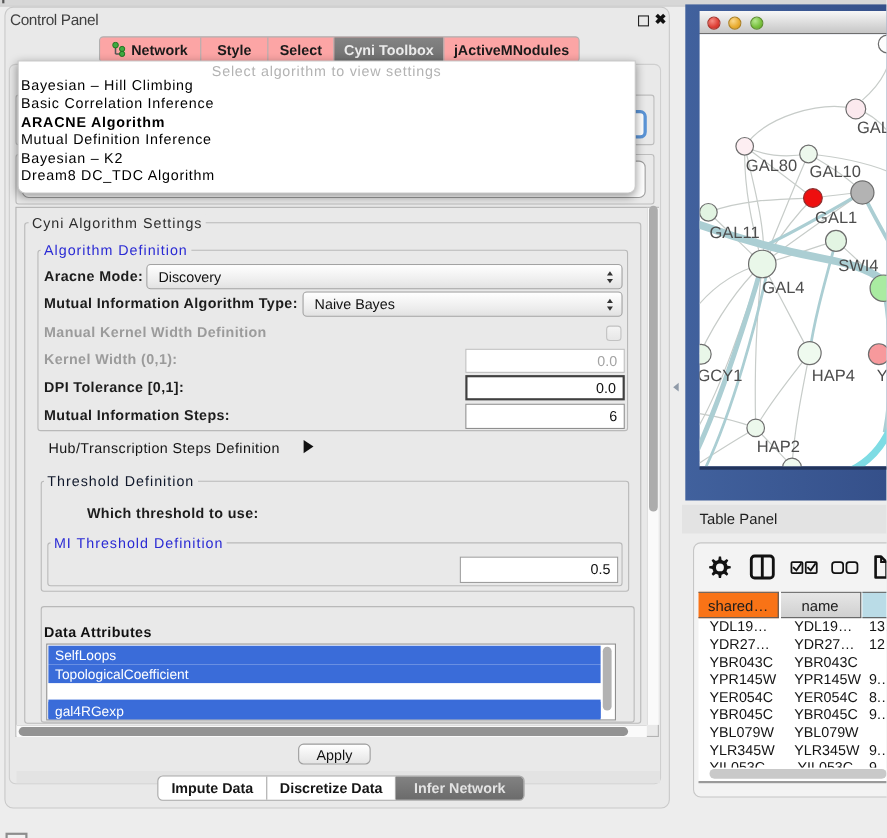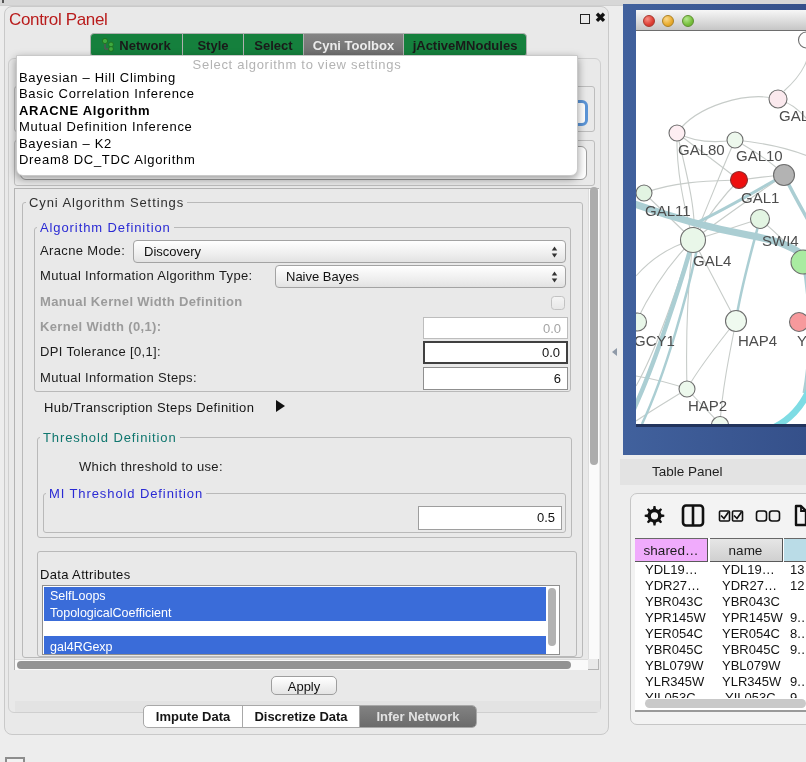--- a/index.html
+++ b/index.html
@@ -5,25 +5,25 @@
 * { margin:0; padding:0; box-sizing:border-box; }
 html,body { width:806px; height:762px; overflow:hidden; background:#ededed;
   font-family:"Liberation Sans", sans-serif; }
 .abs { position:absolute; }
 #stage { position:relative; width:806px; height:762px; }
 
 #topstrip { left:0; top:0; width:806px; height:6px; background:#d7d7d7; border-bottom:1px solid #cfcfcf; }
 
 #cpwin { left:4px; top:6px; width:605px; height:729px; background:#e9e9e9;
   border:1px solid #c9c9c9; border-radius:8px; }
-#cptitle { left:9px; top:10px; font-size:17px; color:#b91c1c; letter-spacing:-0.35px; }
+#cptitle { left:9px; top:10px; font-size:14px; color:#404040; letter-spacing:-0.35px; }
 #btnfloat { left:580px; top:14px; width:9.5px; height:9.5px; border:1.5px solid #222; }
 #btnclose { left:595px; top:10px; font-size:13px; font-weight:bold; color:#111; }
 
-#tabs { left:90px; top:33px; width:437px; height:24px; background:#15803d;
+#tabs { left:90px; top:33px; width:437px; height:24px; background:#fca5a5;
   border:1px solid #b0b0b0; border-radius:4px; display:flex; font-size:13px; font-weight:bold; color:#1a1a1a;justify-content:center; }
 #tabs .seg { display:flex; align-items:center; justify-content:center; border-right:1px solid #b0b0b0; height:100%; }
 #tabs .seg:last-child { border-right:none; }
 #tabs .sel { background:linear-gradient(#848484,#6f6f6f); color:#ececec; }
 
 #inner { left:8px; top:58px; width:593px; height:655px; background:#e9e9e9;
   border:1px solid #cfcfcf; border-radius:6px; }
 
 #box1 { left:14px; top:86px; width:581px; height:46px; border:1px solid #bdbdbd; border-radius:3px; }
 #combo0 { left:20px; top:100px; width:568px; height:26px; background:#fff; border:3px solid #5b94d6; border-radius:6px; }
@@ -32,21 +32,21 @@
 
 #scrollarea { left:14px; top:188px; width:585px; height:482px; background:#e9e9e9;
   border:1px solid #b3b3b3; }
 #vsb { left:588px; top:189px; width:11px; height:470px; background:#fafafa; border-left:1px solid #dcdcdc; }
 #vsbthumb { left:590px; top:187px; width:8px; height:278px; background:#acacac; border-radius:4px; }
 #hsb { left:15px; top:659px; width:573px; height:11px; background:#fafafa; border-top:1px solid #dcdcdc; }
 #hsbthumb { left:17px; top:661px; width:554px; height:8px; background:#939393; border-radius:4px; }
 
 .group { border:1px solid #b9b9b9; border-radius:3px; }
 .gtitle { position:absolute; background:#e9e9e9; padding:0 3px; font-size:13px; letter-spacing:0.9px; }
-.lbl { position:absolute; font-size:13px; font-weight:normal; color:#1c1c1c; letter-spacing:0.35px;text-align:right; }
+.lbl { position:absolute; font-size:13px; font-weight:bold; color:#1c1c1c; letter-spacing:0.35px;text-align:right; }
 .dlbl { position:absolute; font-size:13px; font-weight:bold; color:#9b9b9b; letter-spacing:0.35px; }
 .combo { position:absolute; background:linear-gradient(#ffffff,#ececec 70%,#e2e2e2); border:1px solid #a3a3a3;
   border-radius:4px; font-size:13px; color:#111; }
 .combo .ct { position:absolute; left:10px; top:3px; }
 .combo .ar { position:absolute; right:7px; top:4px; width:7px; height:14px; }
 .tf { position:absolute; background:#fff; border:1px solid #8f8f8f; font-size:13px; color:#111;
   text-align:right; padding:3px 6px 0 0; }
 
 #datalist { left:42px; top:585px; width:518px; height:70px; background:#fff; border:1px solid #8f8f8f; overflow:hidden; }
 .lrow { position:absolute; left:1px; width:502px; height:17px; background:#3a6cd9; color:#fff; font-size:12.5px; padding:2px 0 0 6px; }
@@ -65,21 +65,21 @@
 #popup .hint { position:absolute; top:1px; width:100%; text-align:center; font-size:13px; color:#b3b3b3; letter-spacing:0.7px; }
 #popup .it { position:absolute; left:2px; font-size:13px; color:#000; white-space:pre; letter-spacing:0.7px; }
 
 #netwin { left:623px; top:4px; width:183px; height:451px; background:linear-gradient(90deg,#41619d,#35508a); }
 #nettitle { left:636px; top:10px; width:170px; height:21px; background:linear-gradient(#f7f7f7,#c6c6c6); border-bottom:1px solid #6e6e6e; }
 .light { position:absolute; top:14.5px; width:12px; height:12px; border-radius:50%; }
 #netcanvas { left:636px; top:31px; width:170px; height:393px; background:#fff; }
 #netshadow { left:636px; top:424px; width:170px; height:3px; background:#22345c; }
 
 #tpbar { left:620px; top:459px; width:186px; height:26px; background:#e3e3e3; }
-#tptext { left:636px; top:464px; font-size:13.5px; color:#1f1f1f;margin-left:16px; }
+#tptext { left:636px; top:464px; font-size:13.5px; color:#1f1f1f; }
 #tpbox { left:630px; top:493px; width:200px; height:232px; background:#f3f3f3;
   border:1px solid #c6c6c6; border-radius:7px; }
 
 #tbl { left:635px; top:538px; width:171px; height:173px; background:#fff; }
 .hc { position:absolute; top:538px; height:24px; border-top:1.5px solid #686868; border-bottom:1.5px solid #5a5a5a;
   font-size:13.5px; color:#1c1c1c; text-align:center; padding-top:4px; }
 .trow { position:absolute; font-size:13px; color:#141414; white-space:pre; }
 #tblsb { left:636px; top:698px; width:170px; height:11px; background:#fff; }
 #tblthumb { left:645px; top:699px; width:161px; height:9px; background:#c9c9c9; border-radius:5px; }
 #tblbot { left:635px; top:710px; width:171px; height:1.5px; background:#9a9a9a; }
@@ -153,21 +153,21 @@
   <div class="lbl" style="left:40px; top:344px;">DPI Tolerance [0,1]:</div>
   <div class="tf" style="left:423px; top:341px; width:145px; height:23px; border:2px solid #404040; padding-top:2px;">0.0</div>
 
   <div class="lbl" style="left:40px; top:370px;">Mutual Information Steps:</div>
   <div class="tf" style="left:423px; top:367px; width:145px; height:23px;">6</div>
 
   <div class="abs" style="left:44px; top:400px; font-size:13px; color:#141414; letter-spacing:0.4px;">Hub/Transcription Steps Definition</div>
   <div class="abs" style="left:276px; top:400px; width:0; height:0; border-left:9px solid #111; border-top:6px solid transparent; border-bottom:6px solid transparent;"></div>
 
   <div class="abs group" style="left:37px; top:437px; width:535px; height:101px;"></div>
-  <div class="gtitle" style="left:40px; top:430px; color:#0f766e;">Threshold Definition</div>
+  <div class="gtitle" style="left:40px; top:430px; color:#0f172a;">Threshold Definition</div>
 
   <div class="lbl" style="left:79px; top:459px;">Which threshold to use:</div>
 
   <div class="abs group" style="left:43px; top:493px; width:523px; height:40px;"></div>
   <div class="gtitle" style="left:46px; top:486px; color:#2a2ad4;">MI Threshold Definition</div>
   <div class="tf" style="left:418px; top:506px; width:144px; height:24px; border-color:#9e9e9e;">0.5</div>
 
   <div class="abs group" style="left:37px; top:551px; width:540px; height:106px;"></div>
   <div class="lbl" style="left:40px; top:567px; color:#111;">Data Attributes</div>
 
@@ -300,21 +300,21 @@
         <path d="M94,13.5 L97,16.5 L101.5,10" stroke-width="1.7"></path>
         <rect x="116.5" y="9" width="10" height="10" rx="2.5" stroke-width="1.6"></rect>
         <rect x="129.5" y="9" width="10" height="10" rx="2.5" stroke-width="1.6"></rect>
         <path d="M156,4 L161,4 L166,9 L166,23 L156,23 Z" stroke-width="2.4" stroke-linejoin="round"></path>
         <path d="M161,4 L161,9 L166,9" stroke-width="1.8"></path>
       </g>
     </svg>
   </div>
 
   <div id="tbl" class="abs"></div>
-  <div class="hc abs" style="left:635px; width:73px; background:#f0abfc; border-right:1.5px solid #555;">shared…</div>
+  <div class="hc abs" style="left:635px; width:73px; background:#f97316; border-right:1.5px solid #555;">shared…</div>
   <div class="hc abs" style="left:709.5px; width:73px; background:linear-gradient(#e6e6e6,#d0d0d0); border-right:1.5px solid #555;">name</div>
   <div class="hc abs" style="left:784px; width:22px; background:#badce7;"></div>
   <div class="trow" style="left:645px; top:561.5px;">YDL19…</div>
     <div class="trow" style="left:722px; top:561.5px;">YDL19…</div>
     <div class="trow" style="left:790px; top:561.5px;">13…</div>
   <div class="trow" style="left:645px; top:577.5px;">YDR27…</div>
     <div class="trow" style="left:722px; top:577.5px;">YDR27…</div>
     <div class="trow" style="left:790px; top:577.5px;">12…</div>
   <div class="trow" style="left:645px; top:593.5px;">YBR043C</div>
     <div class="trow" style="left:722px; top:593.5px;">YBR043C</div>

